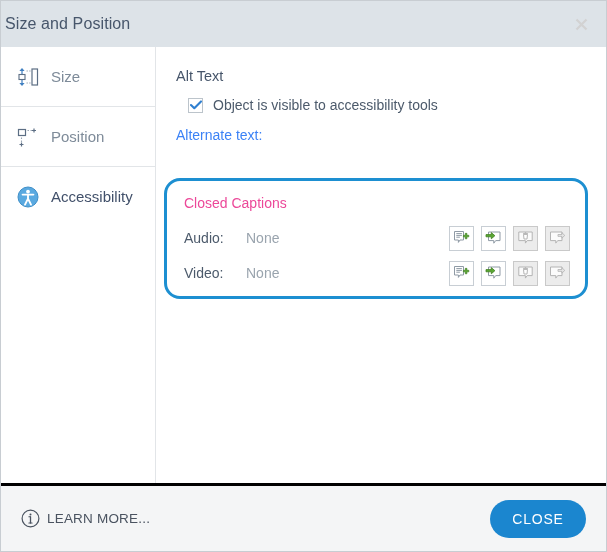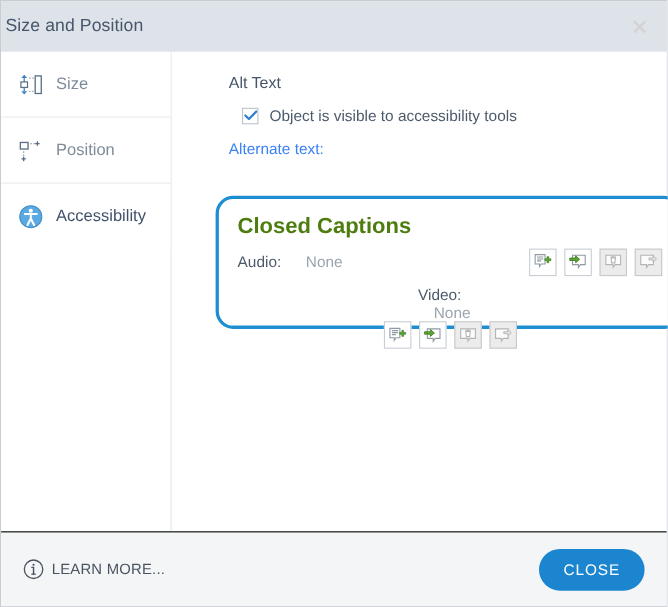--- a/index.html
+++ b/index.html
@@ -51,21 +51,20 @@
     cursor: pointer;
   }
   .titlebar-close svg { display:block; }
 
   
   .dialog-body {
     flex: 1;
     display: flex;
     min-height: 0;
     background: #ffffff;
-    gap: 32px;
   }
   .sidebar {
     width: 155px;
     min-width: 155px;
     border-right: 1px solid #e2e5e8;
     box-sizing: border-box;
     background: #ffffff;
     padding-top: 0px;
   }
   .side-item {
@@ -169,34 +168,34 @@
     height: 121px;
     box-sizing: border-box;
     border: 3px solid #1d8fd1;
     border-radius: 16px;
     background: #ffffff;
   }
   .cc-title {
     position: absolute;
     left: 17px;
     top: 14px;
-    font-size: 20px;
-    font-weight: bold;
-    color: #4d7c0f;
+    font-size: 14px;
+    font-weight: normal;
+    color: #ec4899;
   }
   .cc-row {
     position: absolute;
     left: 17px;
     height: 26px;
     width: 390px;
     display: flex;
     align-items: center;
   }
   .cc-row.audio { top: 44px; }
-  .cc-row.video { top: 79px; flex-direction: column; }
+  .cc-row.video { top: 79px; }
   .cc-row-label {
     font-size: 14px;
     color: #4c5a6b;
     width: 62px;
   }
   .cc-row-value {
     font-size: 14px;
     color: #9aa4ae;
     flex: 1;
   }
@@ -221,21 +220,21 @@
     border-color: #c9c9c9;
     cursor: default;
   }
   .cc-btn svg { display: block; }
 
   
   .footer {
     height: 68px;
     min-height: 68px;
     background: #f4f5f6;
-    border-top: 1px solid #000000;
+    border-top: 3px solid #000000;
     display: flex;
     align-items: center;
     padding: 0 20px;
     box-sizing: border-box;
   }
   .learn-more {
     display: flex;
     align-items: center;
     cursor: pointer;
   }

